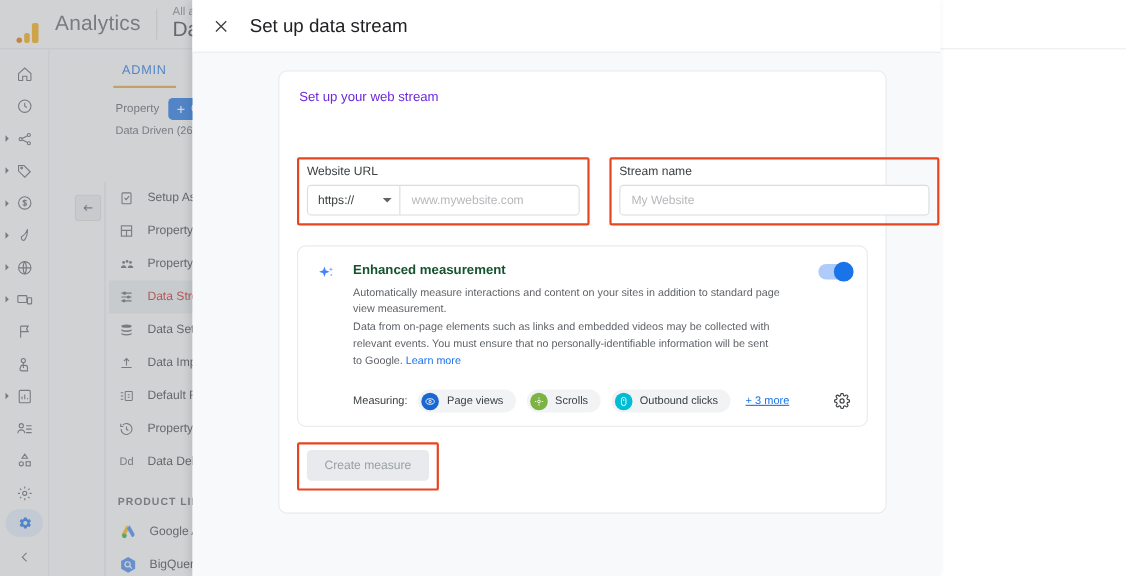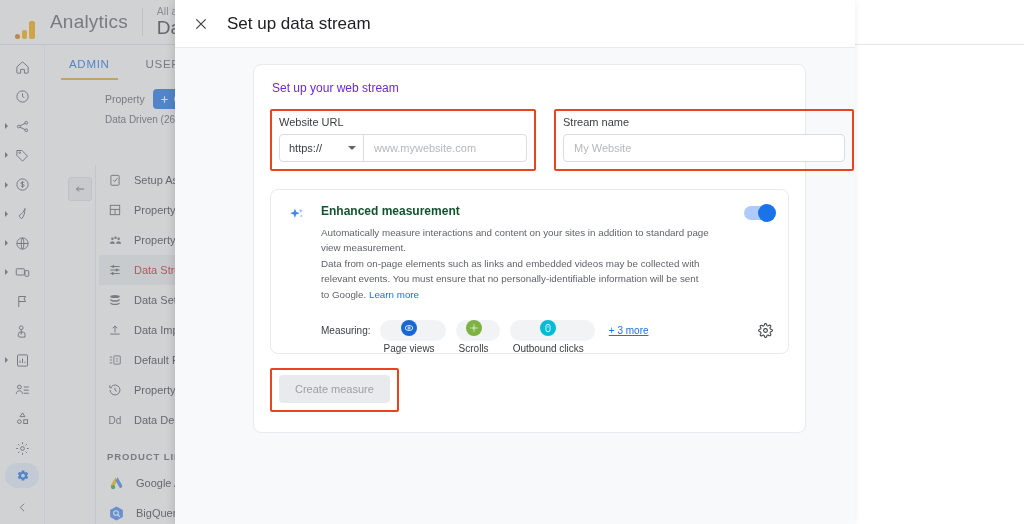--- a/index.html
+++ b/index.html
@@ -50,21 +50,21 @@
   .rail-spacer { flex: 1; }
   .rail-admin {
     width: 34px; height: 26px; border-radius: 13px; background: #e8f0fe;
     display: flex; align-items: center; justify-content: center; color: #1a73e8;
     margin-bottom: 12px;
   }
   .rail-bottom-icon { color: #5f6368; margin-bottom: 6px; }
 
   .ga-content { position: absolute; top: 45px; left: 45px; right: 0; bottom: 0; background: #fff; }
   .ga-tabs { display: flex; padding-left: 24px; height: 38px; align-items: center; gap: 36px; }
-  .ga-tab { font-size: 11.5px; letter-spacing: .7px; color: #5f6368; position: relative; height: 38px; display:flex; align-items:center;}
+  .ga-tab { font-size: 11.5px; letter-spacing: .7px; color: #5f6368; position: relative; height: 38px; display:flex; align-items:center;margin-left:42px;}
   .ga-tab.active { color: #1a73e8; }
   .ga-tab.active::after {
     content: ""; position: absolute; left: -8px; right: -8px; bottom: 3px; height: 2.5px; background: #e8a33d;
   }
   .ga-subhead { padding: 6px 0 0 60px; }
   .ga-prop-row { display: flex; align-items: center; gap: 8px; }
   .ga-prop-label { font-size: 10.5px; color: #5f6368; }
   .ga-create-btn {
     background: #1a73e8; color: #fff; font-size: 10.5px; border-radius: 4px;
     padding: 4px 10px 4px 6px; display: flex; align-items: center; gap: 4px; white-space: nowrap;
@@ -111,21 +111,21 @@
   .modal-title { font-size: 17px; color: #202124; }
 
   .modal-body { padding: 16px 49px 0 78px; }
 
   .card {
     background: #fff; border: 1px solid #e8eaed; border-radius: 8px;
     padding: 16px 16px 20px 16px;
   }
   .card-title { font-size: 12px; color: #6d28d9; padding: 0 0 14px 2px; }
 
-  .field-row { display: flex; gap: 18px; }
+  .field-row { display: flex; gap: 18px; margin-top: 34px; }
   .hl { border: 2px solid #e8441f; border-radius: 2px; padding: 5px 7px 7px 7px; }
   .field-url { flex: 1 1 auto; }
   .field-name { width: 300px; flex: none; }
   .field-label { font-size: 11px; color: #3c4043; margin-bottom: 6px; }
 
   .input-combo {
     display: flex; align-items: stretch; border: 1px solid #dadce0; border-radius: 4px;
     height: 28px; background: #fff; overflow: hidden;
   }
   .scheme-select {
@@ -159,21 +159,21 @@
   .em-toggle { width: 30px; height: 14px; border-radius: 8px; background: #aecbfa; position: relative; flex: none; margin: 2px 0 0 14px; }
   .em-toggle::after {
     content: ""; position: absolute; right: -2px; top: -2px; width: 18px; height: 18px;
     border-radius: 50%; background: #1a73e8;
   }
   .em-meas-row { display: flex; align-items: center; gap: 10px; margin-top: 18px; }
   .em-meas-label { font-size: 10px; color: #3c4043; }
   .chip {
     display: flex; align-items: center; gap: 7px; background: #f1f3f4;
     border-radius: 12px; height: 21px; padding: 0 11px 0 3px;
-    font-size: 10px; color: #3c4043; white-space: nowrap; flex-direction: column;
+    font-size: 10px; color: #3c4043; white-space: nowrap;
   }
   .chip-ico { width: 16px; height: 16px; border-radius: 50%; display: flex; align-items: center; justify-content: center; flex: none; }
   .more-link { font-size: 10px; color: #1a73e8; margin-left: 4px; }
   .em-gear { margin-left: auto; width: 18px; height: 18px; color: #3c4043; display: flex; align-items: center; justify-content: center; }
 
   .create-wrap { margin-top: 14px; display: inline-block; }
   .create-btn {
     background: #e8eaed; color: #9aa0a6; border: none; border-radius: 4px;
     font-size: 11px; padding: 8px 16px; font-family: "Liberation Sans", sans-serif;
   }

